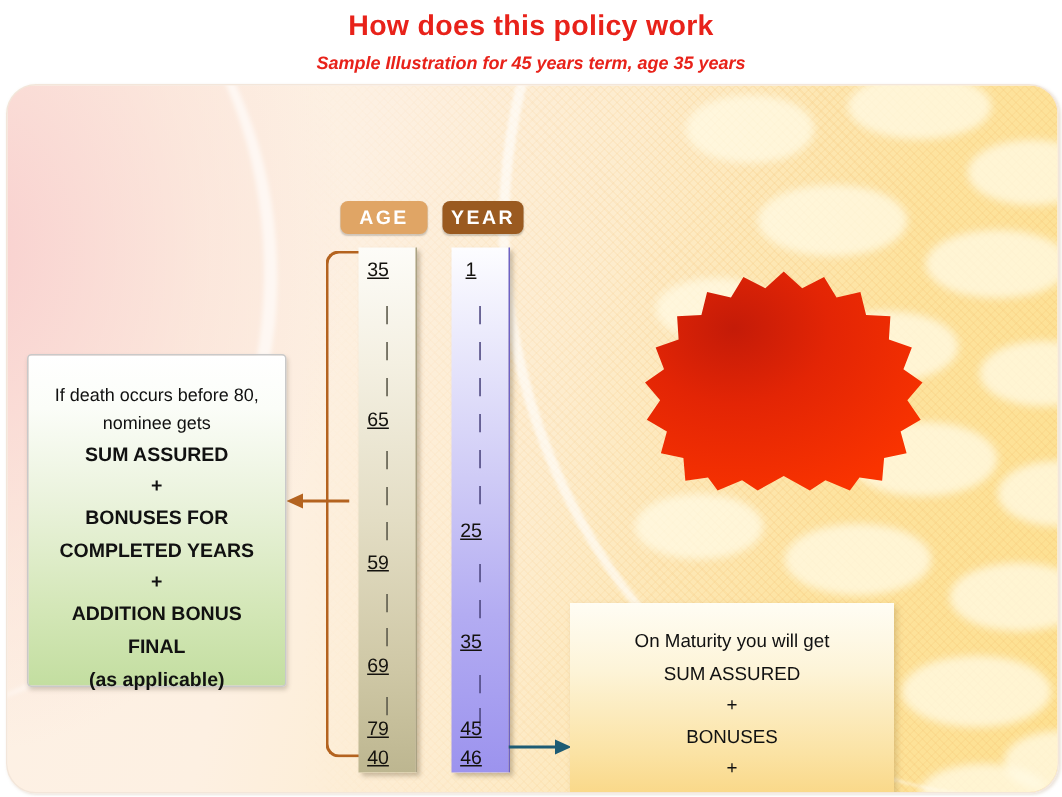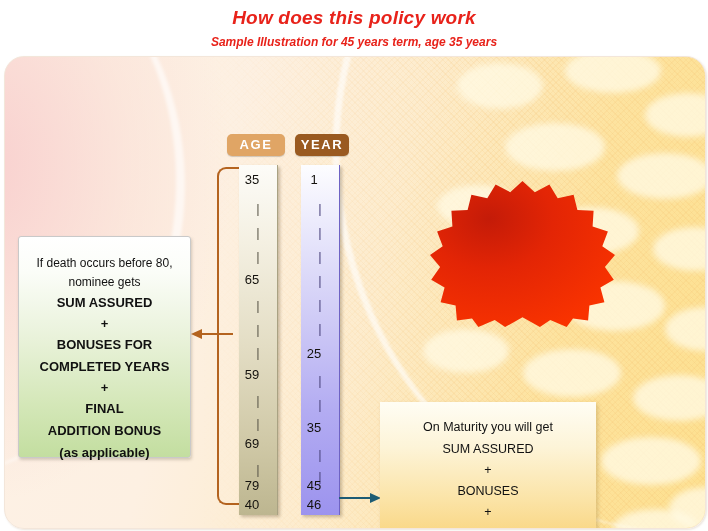--- a/index.html
+++ b/index.html
@@ -5,21 +5,21 @@
   html,body{margin:0;padding:0;}
   body{
     width:708px;height:531px;overflow:hidden;
     background:#ffffff;
     font-family:"Liberation Sans", sans-serif;
     position:relative;
   }
   
   #title-block{position:absolute;left:0;top:0;width:708px;text-align:center;}
   #main-title{
-    font-size:19px;font-weight:bold;font-style:italic;color:#e8221a;
+    font-size:19px;font-weight:bold;color:#e8221a;
     letter-spacing:.2px;margin-top:7px;
   }
   #sub-title{
     font-size:12px;font-weight:bold;font-style:italic;color:#e8221a;
     margin-top:6px;
   }
 
   
   #panel{
     position:absolute;left:4px;top:56px;width:700px;height:471px;
@@ -94,20 +94,21 @@
     background:linear-gradient(180deg,#fdfcf8 0%,#f4f0e2 22%,#e3ddc4 52%,#cfc8a6 80%,#bdb690 100%);
     border-right:1px solid #a9a283;
   }
   #year-bar{left:296px;
     background:linear-gradient(180deg,#fdfdff 0%,#ecebfc 16%,#cfcbf6 44%,#b3acf2 70%,#9c93ee 100%);
     border-right:1px solid #6e63c4;
   }
   .col-bar .tick{
     position:absolute;left:0;width:26px;
     line-height:1;
+    text-decoration:underline;
   }
   .col-bar .dash{
     position:absolute;left:0;width:38px;
     color:#5d5a4c;font-size:13px;line-height:1;
   }
   #year-bar .dash{color:#4e4880;}
 
   
   #bracket{
     position:absolute;left:212px;top:110px;width:22px;height:334px;
@@ -245,22 +246,22 @@
   </svg>
 
   <div id="death-box">
     <div class="ln">If death occurs before 80,</div>
     <div class="ln">nominee gets</div>
     <div class="bold">SUM ASSURED</div>
     <div class="plus">+</div>
     <div class="bold">BONUSES FOR</div>
     <div class="bold">COMPLETED YEARS</div>
     <div class="plus">+</div>
+    <div class="bold">ADDITION BONUS</div>
     <div class="bold">FINAL</div>
-    <div class="bold">ADDITION BONUS</div>
     <div class="bold">(as applicable)</div>
   </div>
 
   <div id="maturity-box">
     <div class="ln">On Maturity you will get</div>
     <div class="ln">SUM ASSURED</div>
     <div class="plus">+</div>
     <div class="ln">BONUSES</div>
     <div class="plus">+</div>
     <div class="ln">FINAL ADDITION BONUS</div>

